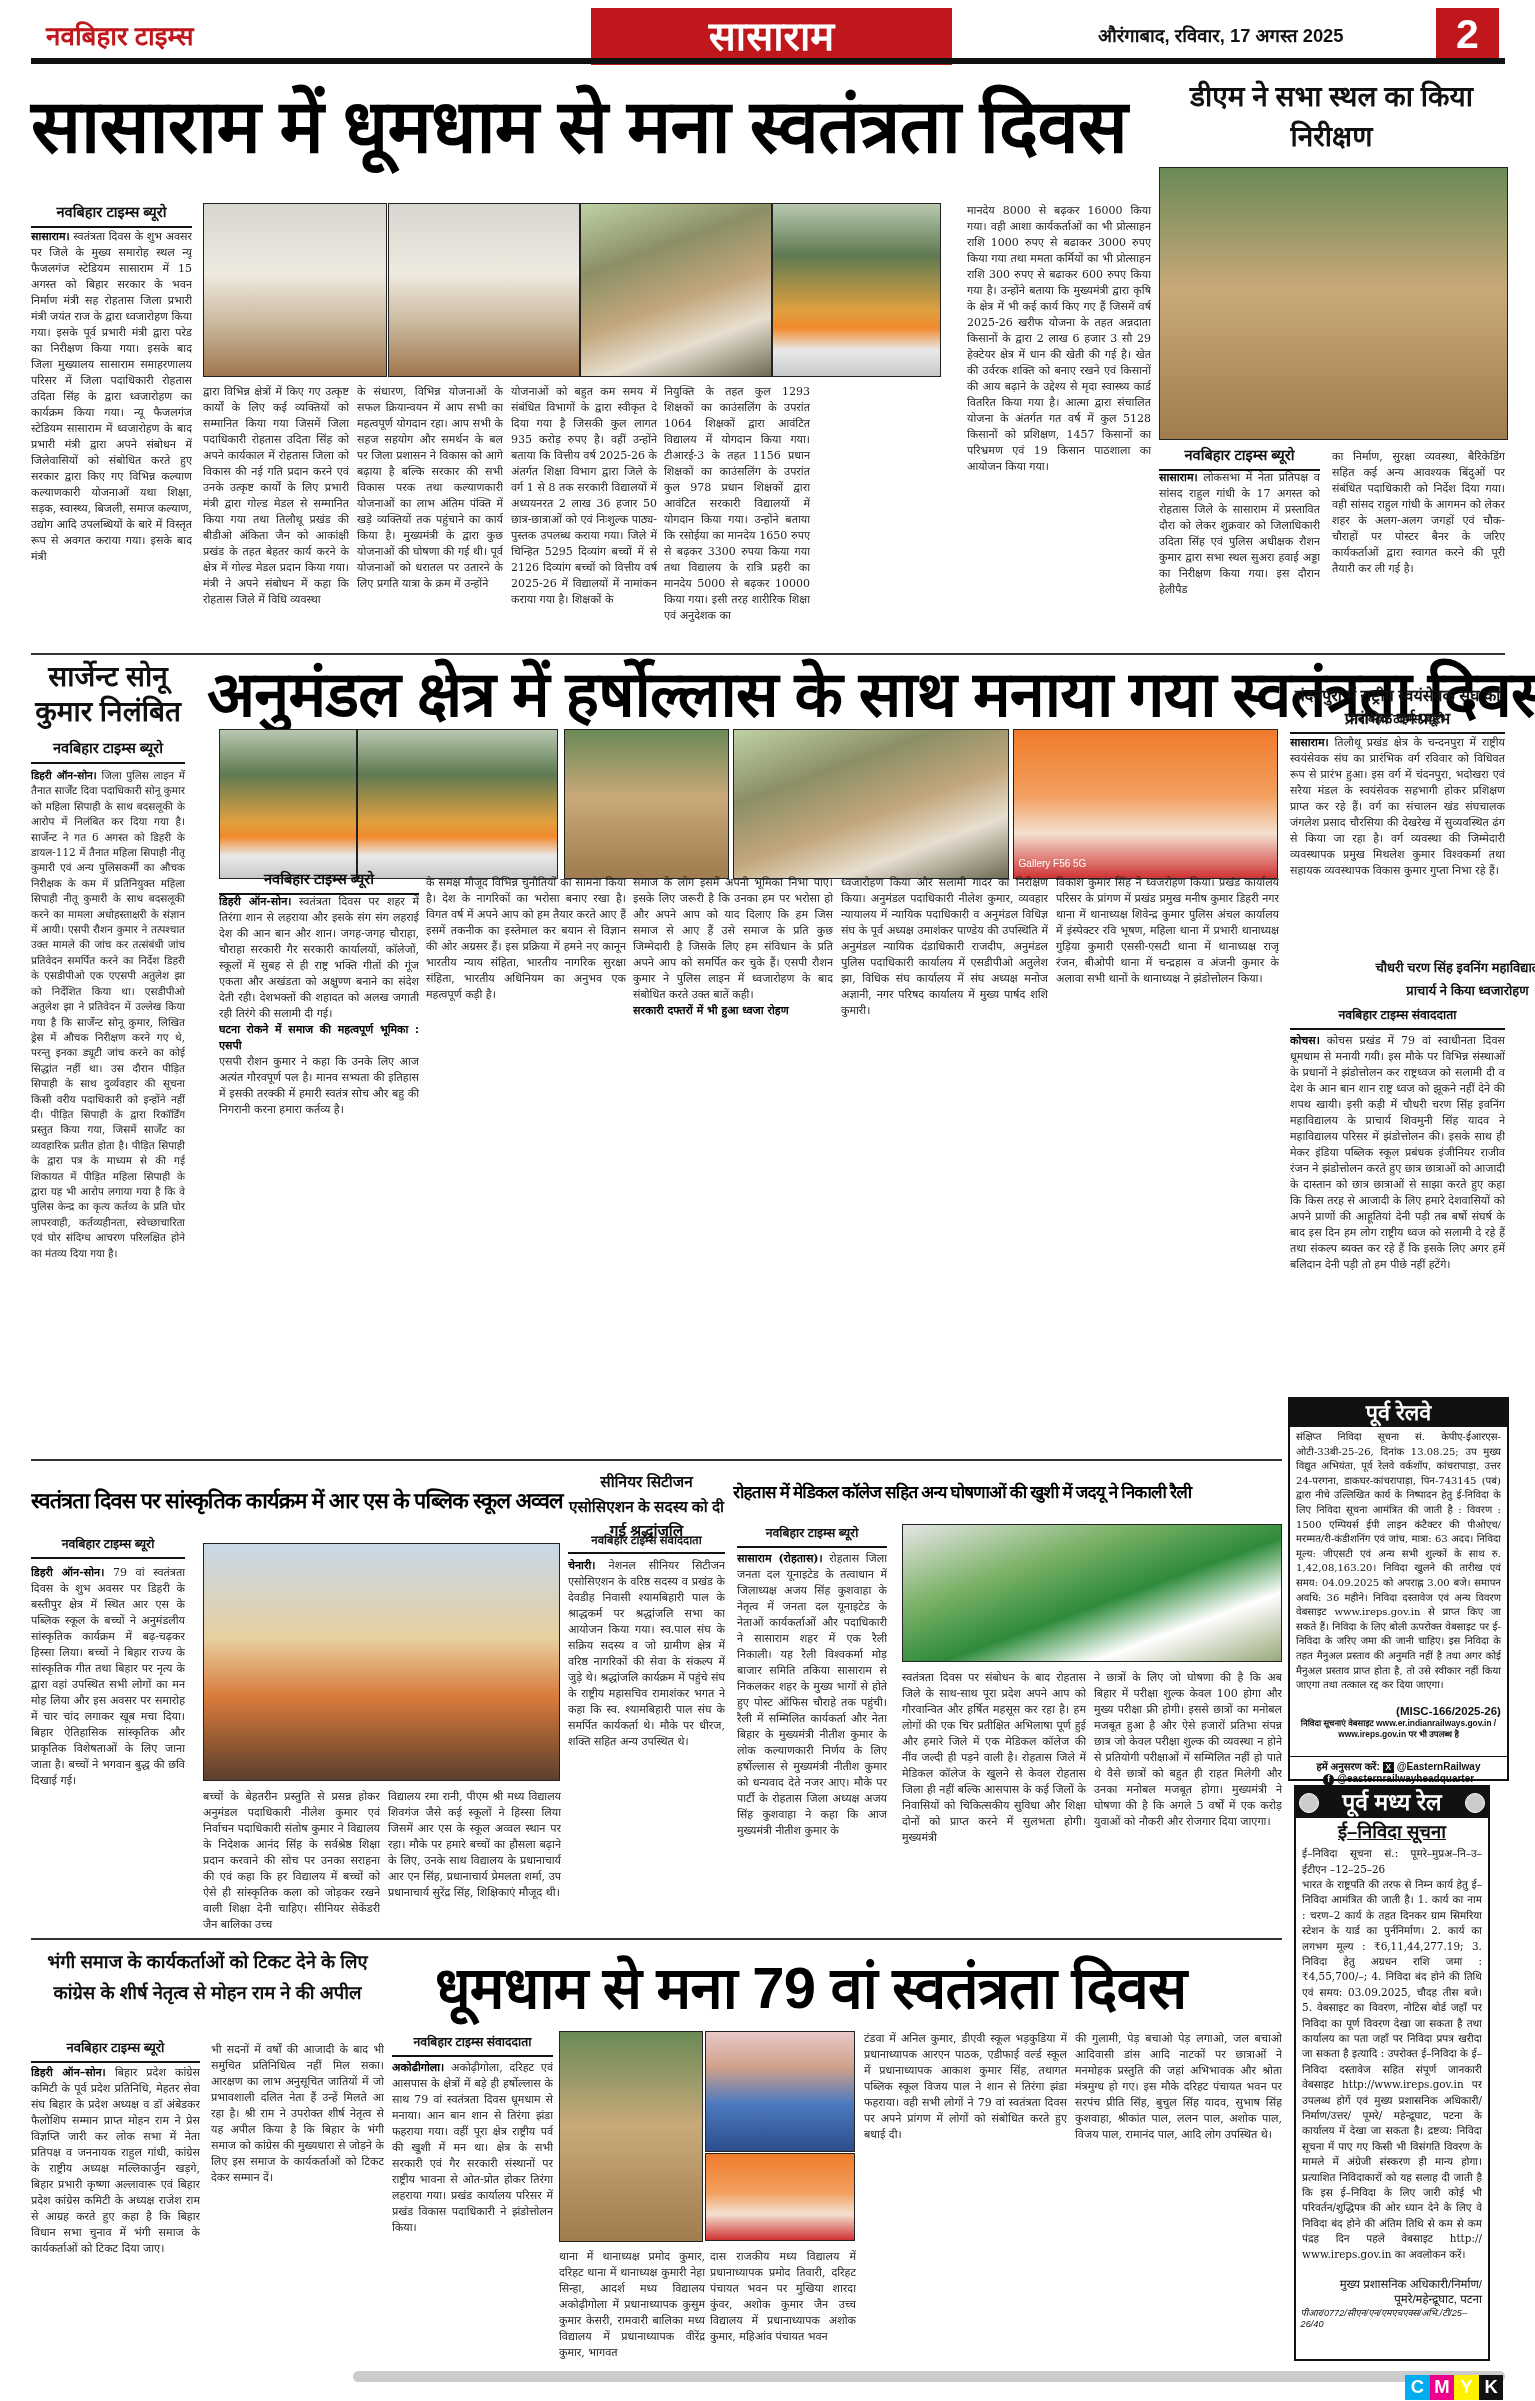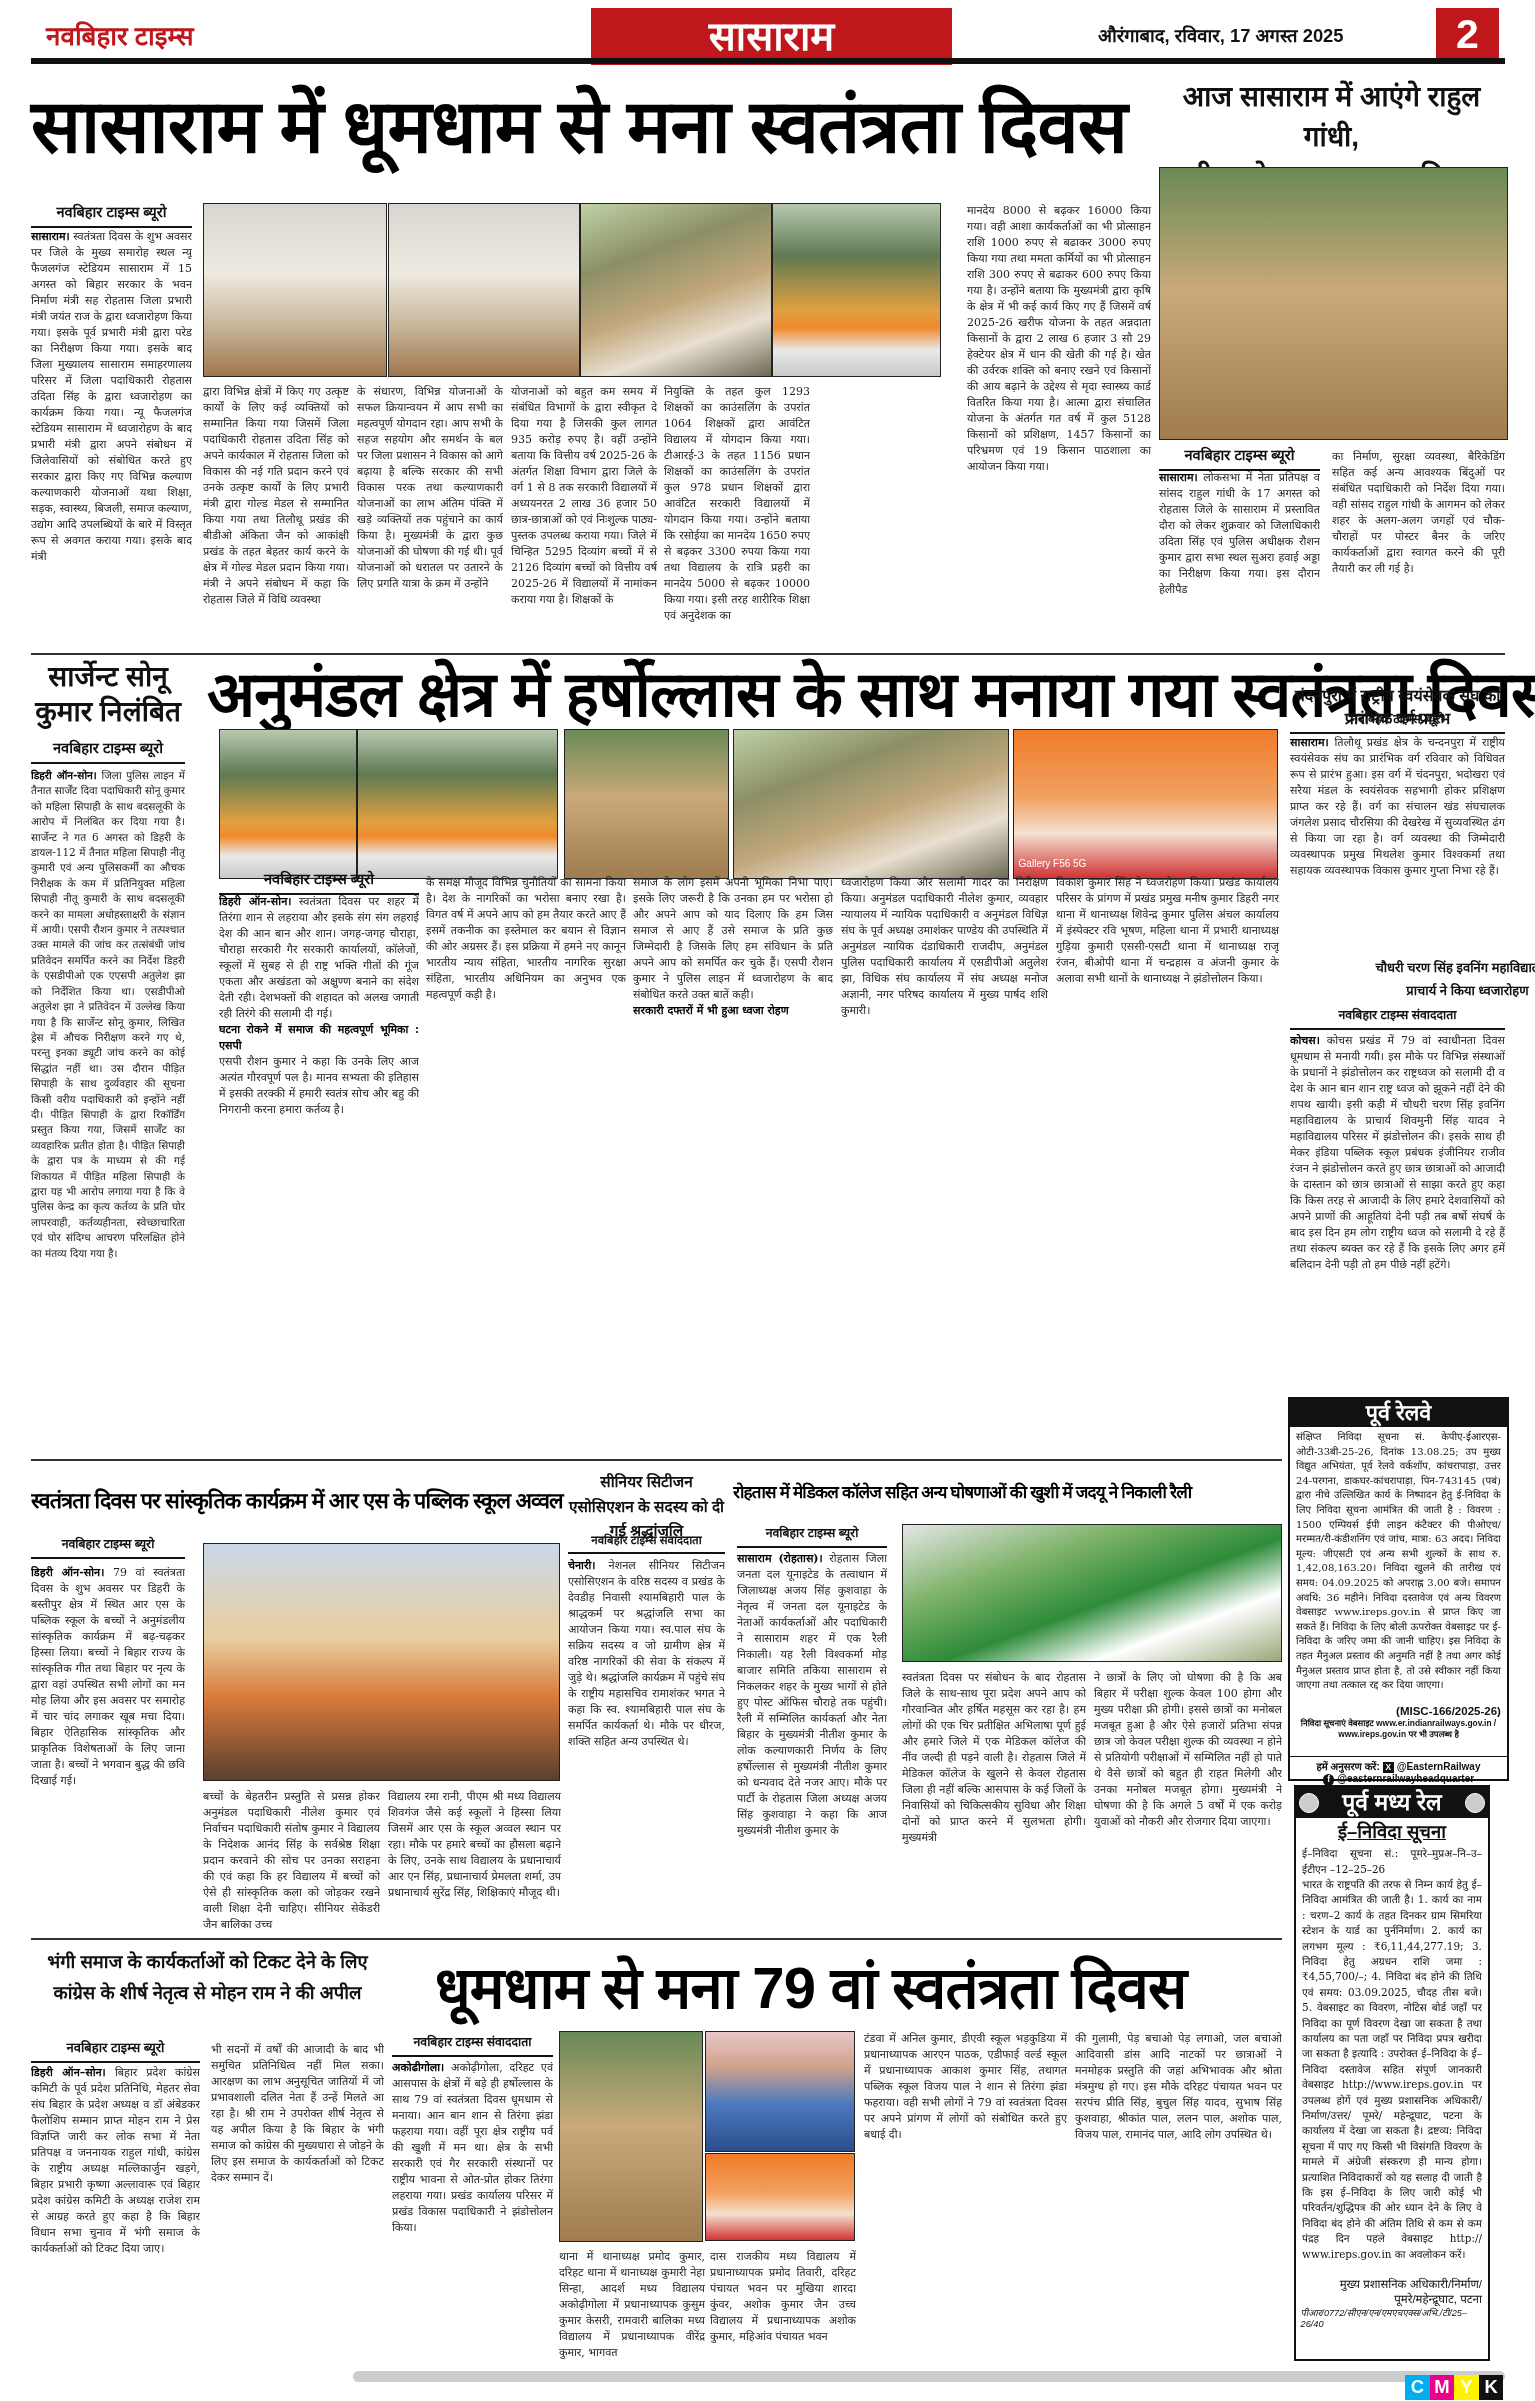--- a/index.html
+++ b/index.html
@@ -49,21 +49,20 @@
 <div class="abs photo ph-crowd" style="left:580px;top:203px;width:192px;height:174px;"></div>
 <div class="abs photo ph-parade" style="left:772px;top:203px;width:169px;height:174px;"></div>
 
 <div class="abs body" style="left:203px;top:384px;width:146px;height:248px;">द्वारा विभिन्न क्षेत्रों में किए गए उत्कृष्ट कार्यों के लिए कई व्यक्तियों को सम्मानित किया गया जिसमें जिला पदाधिकारी रोहतास उदिता सिंह को अपने कार्यकाल में रोहतास जिला को विकास की नई गति प्रदान करने एवं उनके उत्कृष्ट कार्यों के लिए प्रभारी मंत्री द्वारा गोल्ड मेडल से सम्मानित किया गया तथा तिलौथू प्रखंड की बीडीओ अंकिता जैन को आकांक्षी प्रखंड के तहत बेहतर कार्य करने के क्षेत्र में गोल्ड मेडल प्रदान किया गया। मंत्री ने अपने संबोधन में कहा कि रोहतास जिले में विधि व्यवस्था</div>
 <div class="abs body" style="left:357px;top:384px;width:146px;height:248px;">के संधारण, विभिन्न योजनाओं के सफल क्रियान्वयन में आप सभी का महत्वपूर्ण योगदान रहा। आप सभी के सहज सहयोग और समर्थन के बल पर जिला प्रशासन ने विकास को आगे बढ़ाया है बल्कि सरकार की सभी विकास परक तथा कल्याणकारी योजनाओं का लाभ अंतिम पंक्ति में खड़े व्यक्तियों तक पहुंचाने का कार्य किया है। मुख्यमंत्री के द्वारा कुछ योजनाओं की घोषणा की गई थी। पूर्व योजनाओं को धरातल पर उतारने के लिए प्रगति यात्रा के क्रम में उन्होंने</div>
 <div class="abs body" style="left:511px;top:384px;width:146px;height:248px;">योजनाओं को बहुत कम समय में संबंधित विभागों के द्वारा स्वीकृत दे दिया गया है जिसकी कुल लागत 935 करोड़ रुपए है। वहीं उन्होंने बताया कि वित्तीय वर्ष 2025-26 के अंतर्गत शिक्षा विभाग द्वारा जिले के वर्ग 1 से 8 तक सरकारी विद्यालयों में अध्ययनरत 2 लाख 36 हजार 50 छात्र-छात्राओं को एवं निःशुल्क पाठ्य-पुस्तक उपलब्ध कराया गया। जिले में चिन्हित 5295 दिव्यांग बच्चों में से 2126 दिव्यांग बच्चों को वित्तीय वर्ष 2025-26 में विद्यालयों में नामांकन कराया गया है। शिक्षकों के</div>
 <div class="abs body" style="left:664px;top:384px;width:146px;height:248px;">नियुक्ति के तहत कुल 1293 शिक्षकों का काउंसलिंग के उपरांत 1064 शिक्षकों द्वारा आवंटित विद्यालय में योगदान किया गया। टीआरई-3 के तहत 1156 प्रधान शिक्षकों का काउंसलिंग के उपरांत कुल 978 प्रधान शिक्षकों द्वारा आवंटित सरकारी विद्यालयों में योगदान किया गया। उन्होंने बताया कि रसोईया का मानदेय 1650 रुपए से बढ़कर 3300 रुपया किया गया तथा विद्यालय के रात्रि प्रहरी का मानदेय 5000 से बढ़कर 10000 किया गया। इसी तरह शारीरिक शिक्षा एवं अनुदेशक का</div>
 <div class="abs body" style="left:967px;top:203px;width:184px;height:428px;">मानदेय 8000 से बढ़कर 16000 किया गया। वही आशा कार्यकर्ताओं का भी प्रोत्साहन राशि 1000 रुपए से बढाकर 3000 रुपए किया गया तथा ममता कर्मियों का भी प्रोत्साहन राशि 300 रुपए से बढाकर 600 रुपए किया गया है। उन्होंने बताया कि मुख्यमंत्री द्वारा कृषि के क्षेत्र में भी कई कार्य किए गए हैं जिसमें वर्ष 2025-26 खरीफ योजना के तहत अन्नदाता किसानों के द्वारा 2 लाख 6 हजार 3 सौ 29 हेक्टेयर क्षेत्र में धान की खेती की गई है। खेत की उर्वरक शक्ति को बनाए रखने एवं किसानों की आय बढ़ाने के उद्देश्य से मृदा स्वास्थ्य कार्ड वितरित किया गया है। आत्मा द्वारा संचालित योजना के अंतर्गत गत वर्ष में कुल 5128 किसानों को प्रशिक्षण, 1457 किसानों का परिभ्रमण एवं 19 किसान पाठशाला का आयोजन किया गया।</div>
 
 <div class="abs" style="left:1159px;top:77px;width:345px;text-align:center;font-weight:bold;font-size:28px;line-height:40px;">
-  <div>आज सासाराम में आएंगे राहुल गांधी,</div>
   <div>डीएम ने सभा स्थल का किया निरीक्षण</div>
 </div>
 <div class="abs photo ph-police" style="left:1159px;top:167px;width:349px;height:273px;"></div>
 <div class="abs byline" style="left:1159px;top:444px;width:161px;">नवबिहार टाइम्स ब्यूरो</div>
 <div class="abs body" style="left:1159px;top:470px;width:161px;height:161px;"><b>सासाराम।</b> <span>लोकसभा में नेता प्रतिपक्ष व सांसद राहुल गांधी के 17 अगस्त को रोहतास जिले के सासाराम में प्रस्तावित दौरा को लेकर शुक्रवार को जिलाधिकारी उदिता सिंह एवं पुलिस अधीक्षक रौशन कुमार द्वारा सभा स्थल सुअरा हवाई अड्डा का निरीक्षण किया गया। इस दौरान हेलीपैड</span></div>
 <div class="abs body" style="left:1332px;top:449px;width:173px;height:182px;">का निर्माण, सुरक्षा व्यवस्था, बैरिकेडिंग सहित कई अन्य आवश्यक बिंदुओं पर संबंधित पदाधिकारी को निर्देश दिया गया। वही सांसद राहुल गांधी के आगमन को लेकर शहर के अलग-अलग जगहों एवं चौक-चौराहों पर पोस्टर बैनर के जरिए कार्यकर्ताओं द्वारा स्वागत करने की पूरी तैयारी कर ली गई है।</div>
 
 <div class="abs" style="left:31px;top:653px;width:1474px;height:1.5px;background:#333"></div>
 
 <div class="abs" style="left:31px;top:659px;width:154px;text-align:center;font-weight:bold;font-size:28px;line-height:35px;">सार्जेन्ट सोनू कुमार निलंबित</div>

